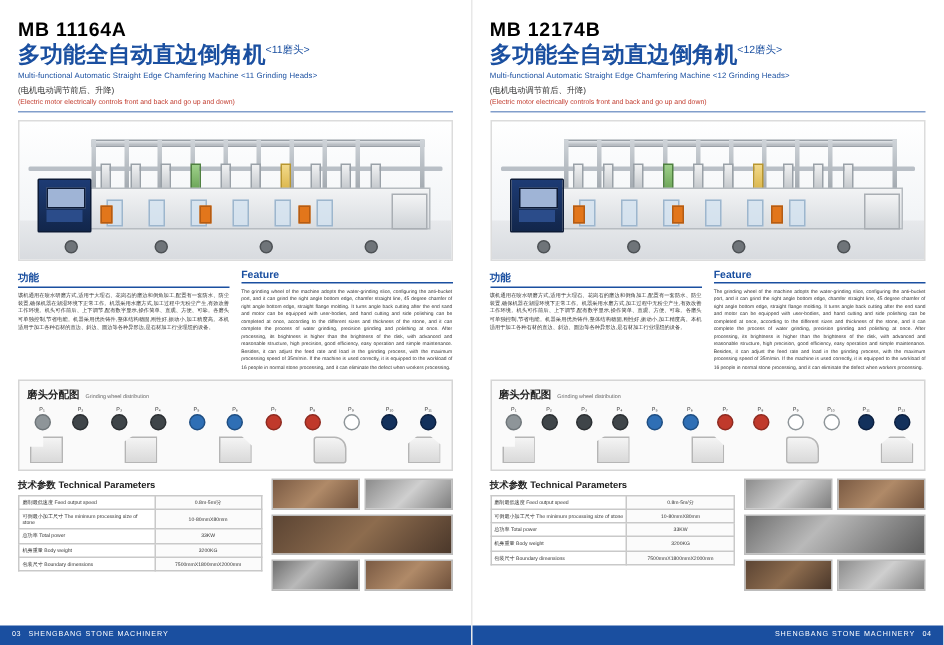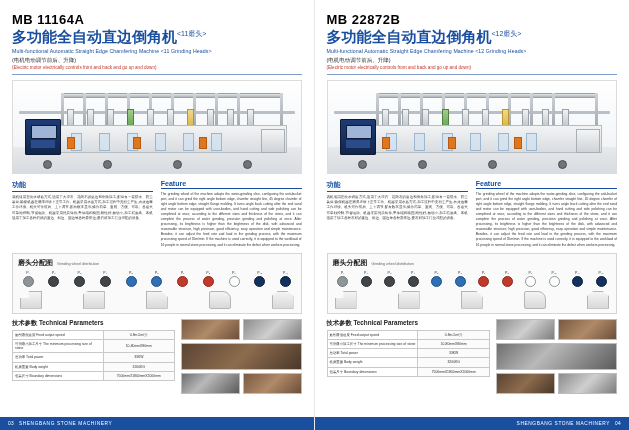--- a/index.html
+++ b/index.html
@@ -347,21 +347,21 @@
 
     <div class="footer left-f">
       <span class="pg">03</span>
       <span class="fname">SHENGBANG STONE MACHINERY</span>
     </div>
   </div>
 
   <div class="panel right">
     <div class="inner">
 
-      <div class="model">MB 22872B</div>
+      <div class="model">MB 12174B</div>
       <div class="title-cn">
         <span>多功能全自动直边倒角机</span><span class="sup">&lt;12磨头&gt;</span>
       </div>
       <div class="title-en">Multi-functional Automatic Straight Edge Chamfering Machine &lt;12 Grinding Heads&gt;</div>
       <div class="sub-cn">(电机电动调节前后、升降)</div>
       <div class="sub-en">(Electric motor electrically controls front and back and go up and down)</div>
       <div class="hr-blue"></div>
 
       <div class="machine">
         <div class="floor"></div>

